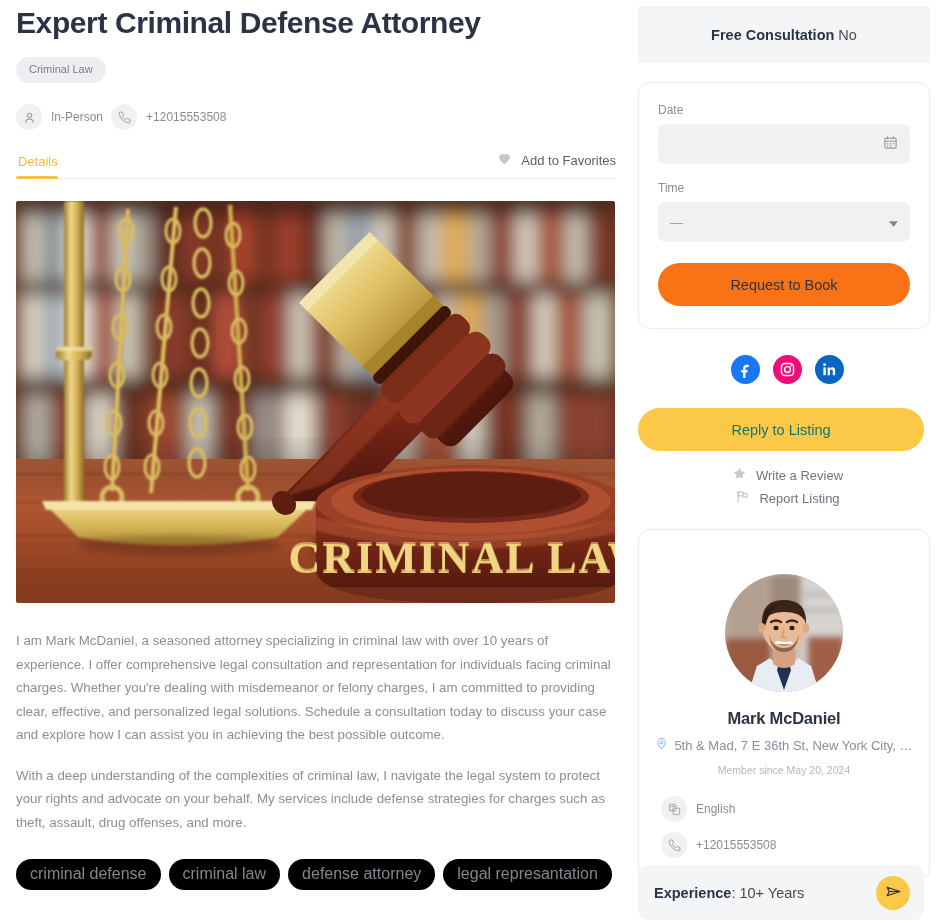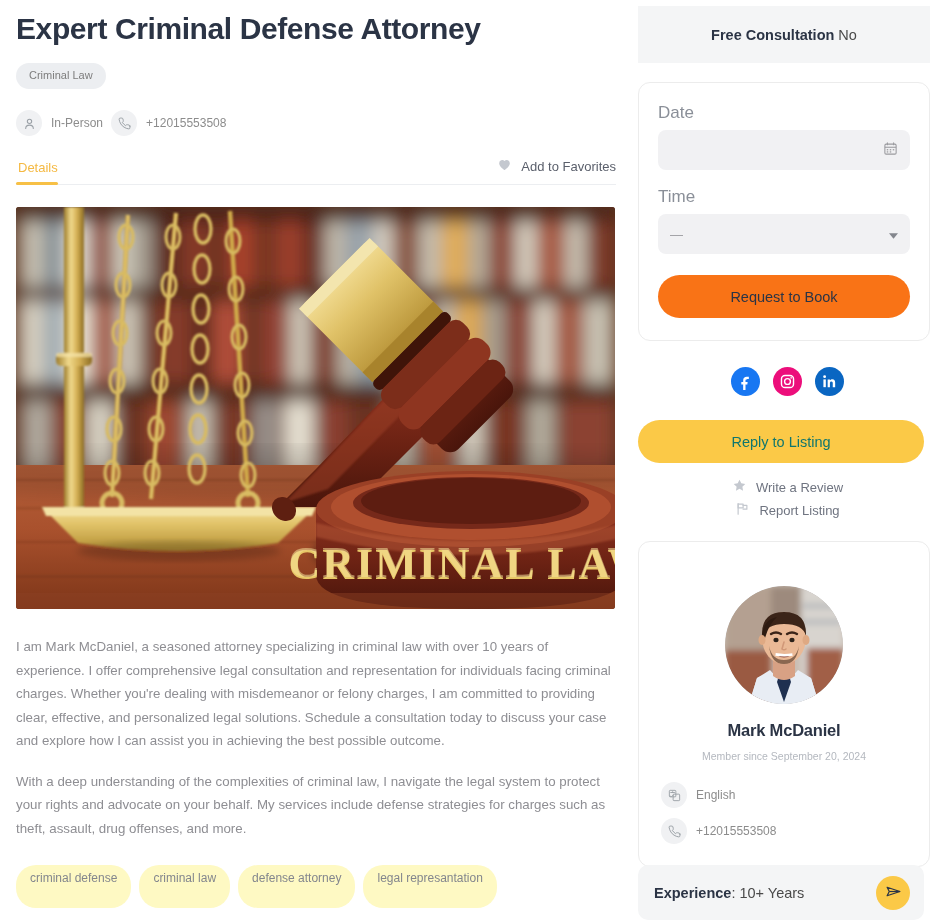--- a/index.html
+++ b/index.html
@@ -23,21 +23,21 @@
   .left-col {
     width: 632px;
     padding: 0 16px 0 16px;
     position: relative;
   }
   .page-title {
     font-size: 30px;
     font-weight: 700;
     letter-spacing: -0.4px;
     color: #2b3445;
-    margin-top: 10px;
+    margin-top: 4px;
     line-height: 38px;
   }
   .cat-row { margin-top: 15px; }
   .cat-pill {
     display: inline-block;
     background: #eceef1;
     color: #7d7d7d;
     font-size: 11px;
     border-radius: 20px;
     padding: 7px 13px 8px 13px;
@@ -124,25 +124,25 @@
   }
   .desc p:last-child { margin-bottom: 0; }
 
   .tag-row {
     margin-top: 25px;
     display: flex;
     gap: 8px;
     flex-wrap: wrap;
   }
   .tag-pill {
-    background: #fef9c3;
+    background: #000000;
     color: #83868d;
-    font-size: 12px;
+    font-size: 16px;
     border-radius: 20px;
-    padding: 7px 14px 24px 14px;
+    padding: 7px 14px 8px 14px;
     line-height: 1;
     cursor: pointer;
   }
 
   
   .right-col {
     width: 311px;
     position: relative;
     padding-right: 0;
   }
@@ -159,21 +159,21 @@
   .free-consult b { font-weight: 700; color: #2b3445; }
 
   .card {
     margin: 19px 13px 0 6px;
     background: #fff;
     border: 1px solid #ececec;
     border-radius: 12px;
     padding: 20px 19px 22px 19px;
   }
   .field-label {
-    font-size: 17px;
+    font-size: 12px;
     color: #8a8f98;
     margin-bottom: 7px;
   }
   .input-box {
     background: #f1f1f3;
     border-radius: 8px;
     height: 40px;
     display: flex;
     align-items: center;
     padding: 0 12px;
@@ -729,22 +729,31 @@
             <path d="M50 68 q9 7 18 0 q-9 3.4 -18 0" fill="#8e4a3c"></path>
             <path d="M50.5 68.4 q9 1.6 17 0" stroke="#ffffff" stroke-width="2.6" fill="none"></path>
 
             <path d="M44 60 q2 18 15 18 q13 0 15 -18 q-3 14 -15 14 q-12 0 -15 -14 z" fill="#3b2418" opacity="0.55"></path>
           </g>
         </svg>
       </div>
 
       <div class="pname">Mark McDaniel</div>
 
-
-      <div class="pmember">Member since September 20, 2024</div>
+      <div class="paddr">
+        <span>
+          <svg width="13" height="15" viewBox="0 0 24 24" fill="none" stroke="#9cc3ea" stroke-width="2">
+            <path d="M12 22s7-7.3 7-12.4A7 7 0 0 0 5 9.6C5 14.7 12 22 12 22z"></path>
+            <circle cx="12" cy="9.6" r="2.6"></circle>
+          </svg>
+        </span>
+        <span>5th &amp; Mad, 7 E 36th St, New York City, …</span>
+      </div>
+
+      <div class="pmember">Member since May 20, 2024</div>
 
       <div class="pinfo-row">
         <div class="pinfo-item">
           <span class="ico-circle">
             <svg width="13" height="13" viewBox="0 0 24 24" fill="none" stroke="#9aa0a6" stroke-width="1.7">
               <rect x="2.5" y="2.5" width="12" height="12" rx="1.5"></rect>
               <rect x="9.5" y="9.5" width="12" height="12" rx="1.5"></rect>
               <path d="M5 6.5h7M8.5 5v1.5M10 11.5q-4 4.5 -6.5 2" stroke-linecap="round"></path>
             </svg>
           </span>

